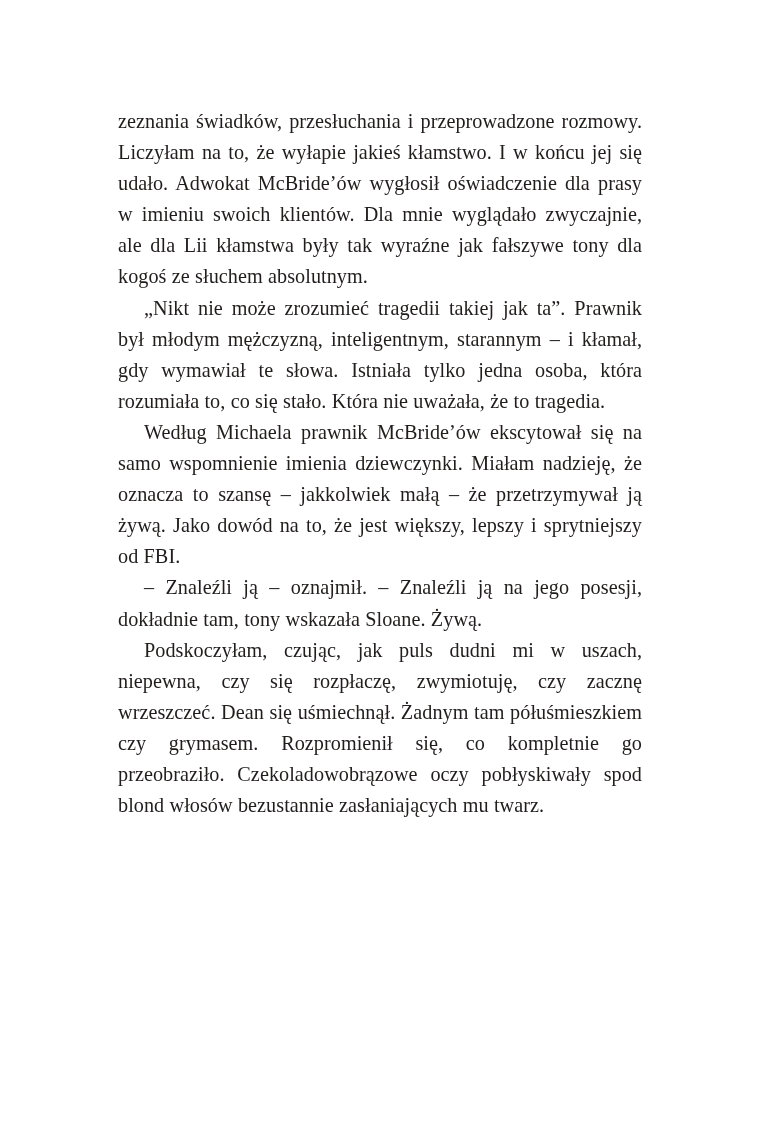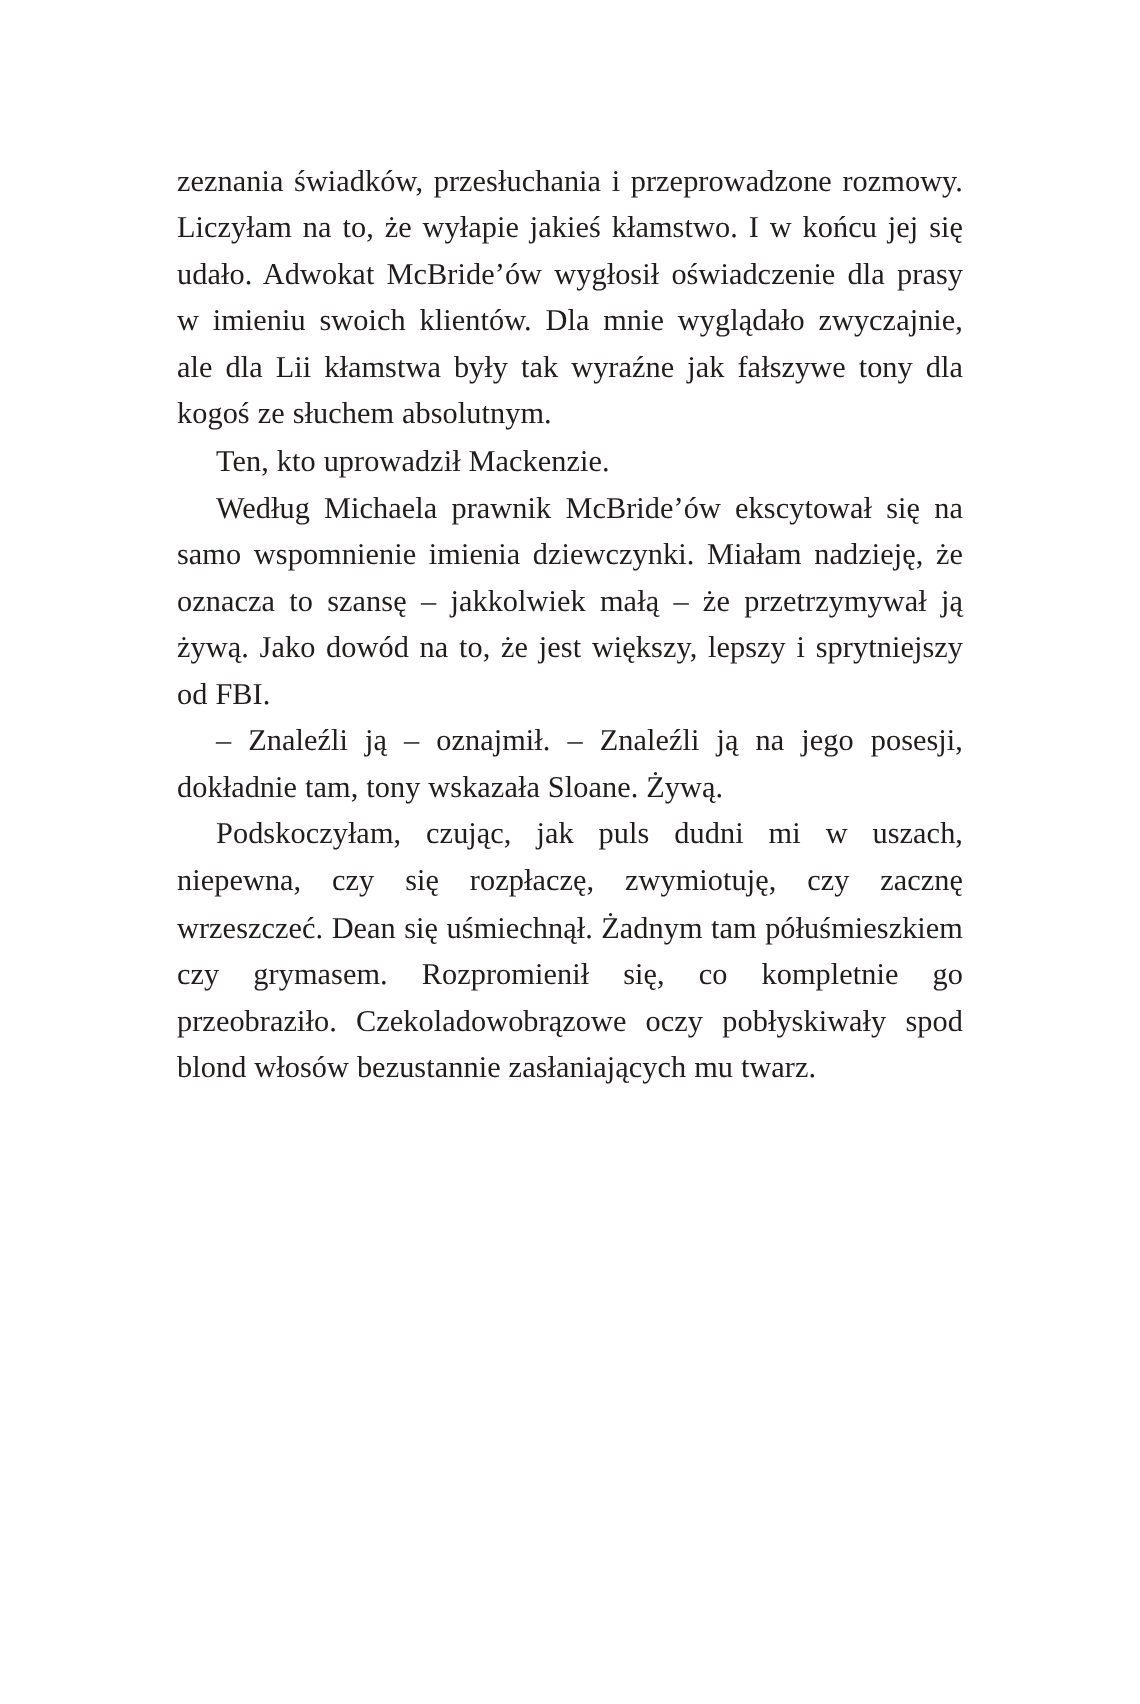--- a/index.html
+++ b/index.html
@@ -50,21 +50,21 @@
     letter-spacing: 0.3px;
   }
 </style>
 </head>
 <body>
 
 <div class="page">
 
   <div class="text-block">
     <p class="para no-indent">zeznania świadków, przesłuchania i przeprowadzone rozmowy. Liczyłam na to, że wyłapie jakieś kłamstwo. I w końcu jej się udało. Adwokat McBride’ów wygłosił oświadczenie dla prasy w imieniu swoich klientów. Dla mnie wyglądało zwyczajnie, ale dla Lii kłamstwa były tak wyraźne jak fałszywe tony dla kogoś ze słuchem absolutnym.</p>
-    <p class="para">Ten, kto uprowadził Mackenzie.</p>
+    <p class="para">„Nikt nie może zrozumieć tragedii takiej jak ta”. Prawnik był młodym mężczyzną, inteligentnym, starannym – i kłamał, gdy wymawiał te słowa. Istniała tylko jedna osoba, która rozumiała to, co się stało. Która nie uważała, że to tragedia.</p>
     <p class="para">Według Michaela prawnik McBride’ów ekscytował się na samo wspomnienie imienia dziewczynki. Miałam nadzieję, że oznacza to szansę – jakkolwiek małą – że przetrzymywał ją żywą. Jako dowód na to, że jest większy, lepszy i sprytniejszy od FBI.</p>
     <p class="para">– Znaleźli ją – oznajmił. – Znaleźli ją na jego posesji, dokładnie tam, tony wskazała Sloane. Żywą.</p>
     <p class="para">Podskoczyłam, czując, jak puls dudni mi w uszach, niepewna, czy się rozpłaczę, zwymiotuję, czy zacznę wrzeszczeć. Dean się uśmiechnął. Żadnym tam półuśmieszkiem czy grymasem. Rozpromienił się, co kompletnie go przeobraziło. Czekoladowobrązowe oczy pobłyskiwały spod blond włosów bezustannie zasłaniających mu twarz.</p>
   </div>
 
   <div class="page-number">10</div>
 
 </div>
 
 </body></html>

